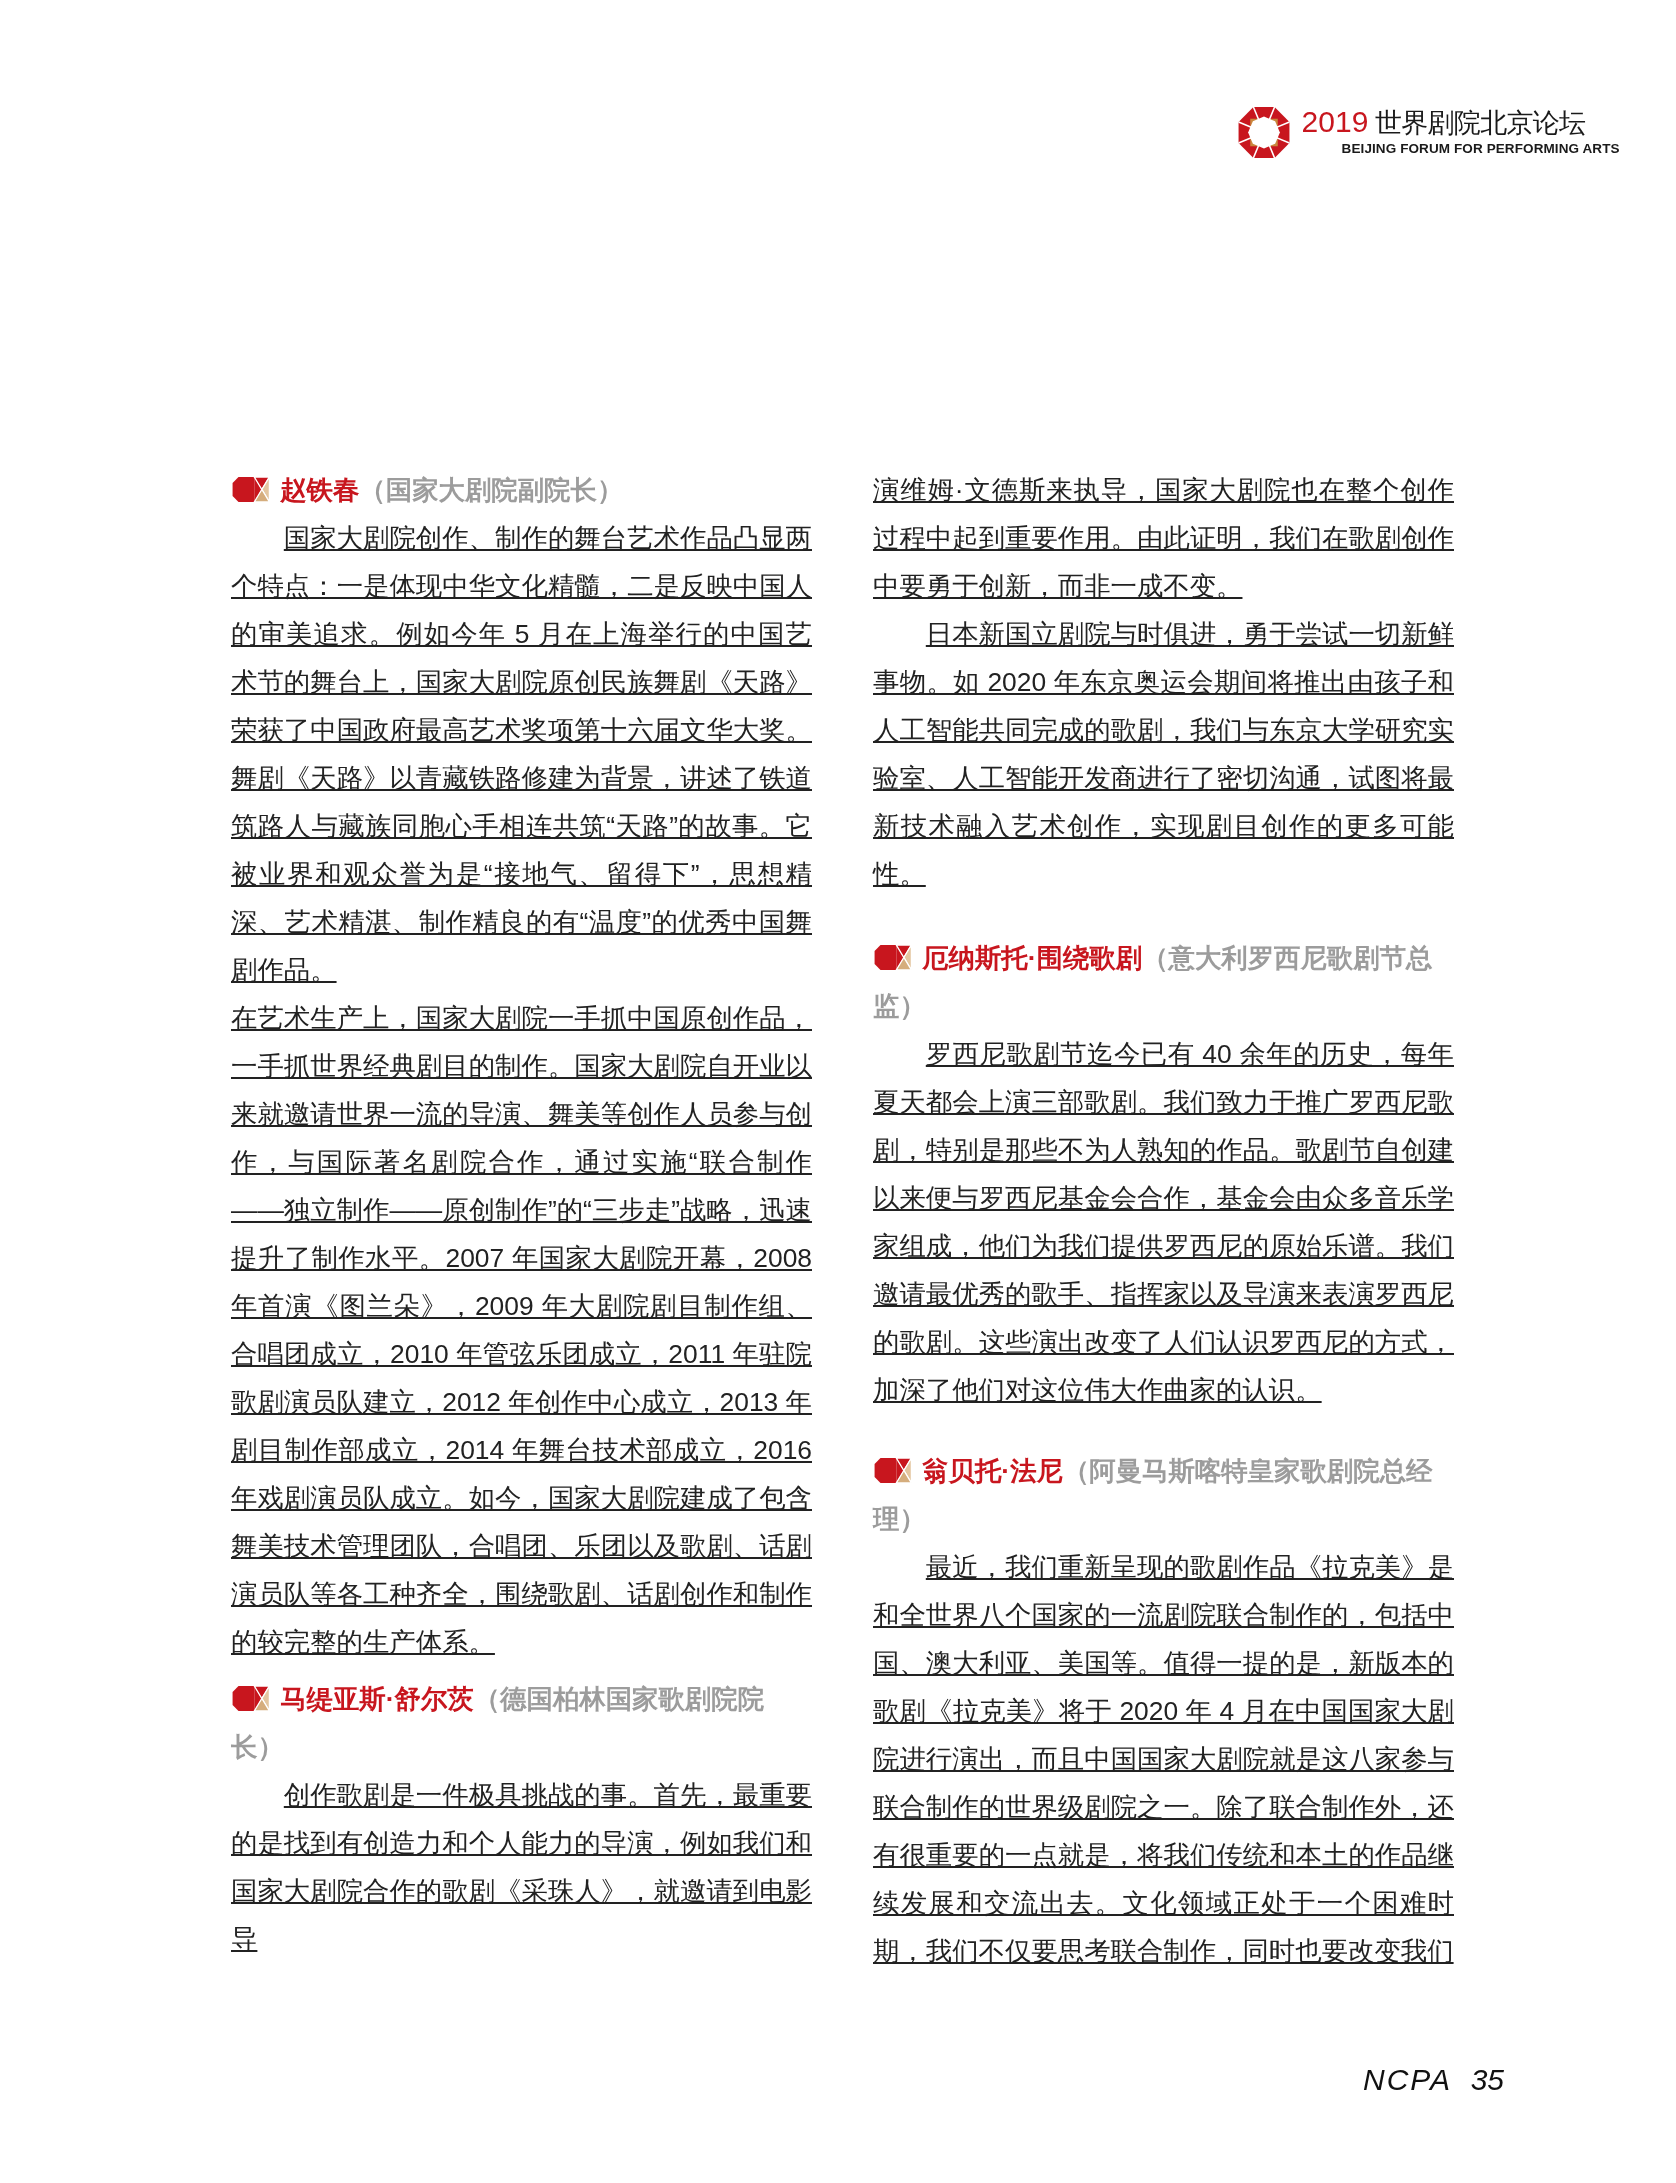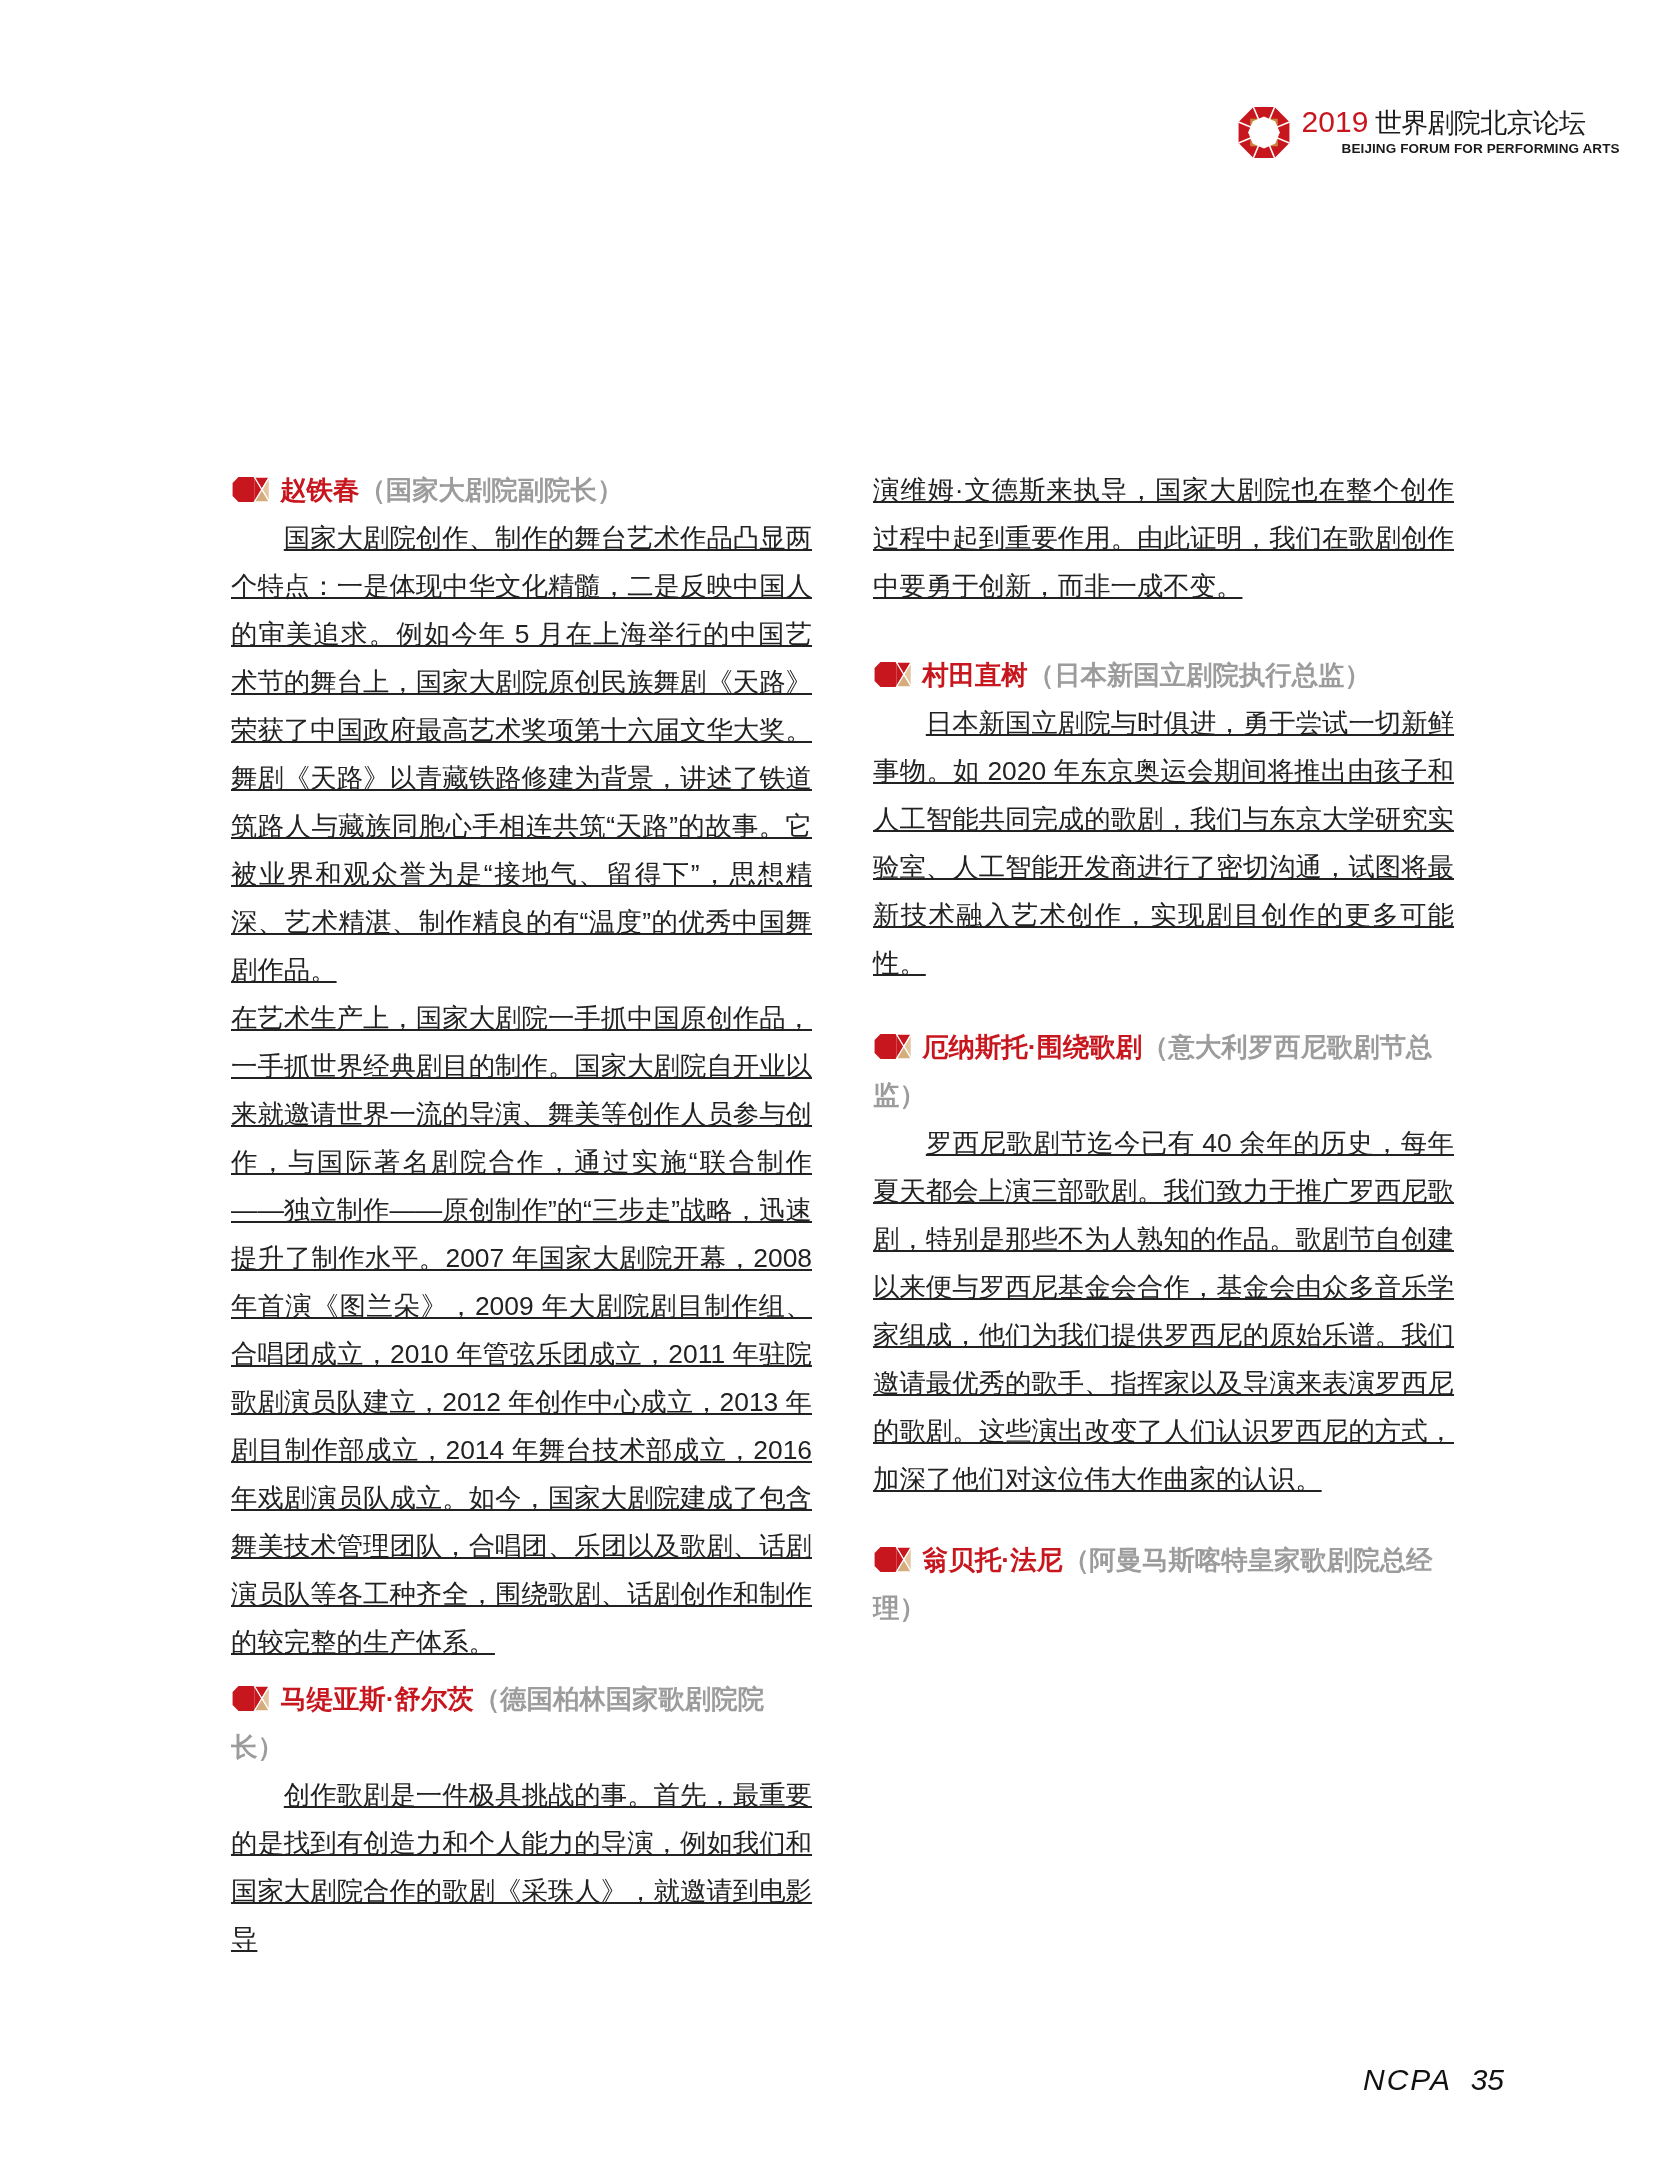--- a/index.html
+++ b/index.html
@@ -99,43 +99,37 @@
     <polygon points="9,0 33,0 33,38 9,38 0,29 0,9" fill="#c8161e"></polygon>
     <polygon points="33,0 33,38 44,19" fill="#c8161e"></polygon>
     <polygon points="33,0 56,0 44.5,19" fill="#c8161e" stroke="#ffffff" stroke-width="2"></polygon>
     <polygon points="56,0 56,38 44.5,19" fill="#e4c6a0" stroke="#ffffff" stroke-width="2"></polygon>
     <polygon points="33,38 56,38 44.5,19" fill="#d5ad7d" stroke="#ffffff" stroke-width="2"></polygon>
   </svg></span><span class="spk">马缇亚斯·舒尔茨</span><span class="title">（德国柏林国家歌剧院院长）</span></div>
         <p class="indent">创作歌剧是一件极具挑战的事。首先，最重要的是找到有创造力和个人能力的导演，例如我们和国家大剧院合作的歌剧《采珠人》，就邀请到电影导</p>
       </section>
     <section class="col col-right" id="col-right">
         <p>演维姆·文德斯来执导，国家大剧院也在整个创作过程中起到重要作用。由此证明，我们在歌剧创作中要勇于创新，而非一成不变。</p>
-        <div class="heading" style="margin-top: 41px;"><span class="marker"><svg viewBox="0 0 56 38" xmlns="http://www.w3.org/2000/svg" aria-hidden="true">
-    <polygon points="9,0 33,0 33,38 9,38 0,29 0,9" fill="#c8161e"></polygon>
-    <polygon points="33,0 33,38 44,19" fill="#c8161e"></polygon>
-    <polygon points="33,0 56,0 44.5,19" fill="#c8161e" stroke="#ffffff" stroke-width="2"></polygon>
-    <polygon points="56,0 56,38 44.5,19" fill="#e4c6a0" stroke="#ffffff" stroke-width="2"></polygon>
-    <polygon points="33,38 56,38 44.5,19" fill="#d5ad7d" stroke="#ffffff" stroke-width="2"></polygon>
-  </svg></span><span class="spk">村田直树</span><span class="title">（日本新国立剧院执行总监）</span></div>
         <p class="indent">日本新国立剧院与时俱进，勇于尝试一切新鲜事物。如 2020 年东京奥运会期间将推出由孩子和人工智能共同完成的歌剧，我们与东京大学研究实验室、人工智能开发商进行了密切沟通，试图将最新技术融入艺术创作，实现剧目创作的更多可能性。</p>
         <div class="heading" style="margin-top: 36px;"><span class="marker"><svg viewBox="0 0 56 38" xmlns="http://www.w3.org/2000/svg" aria-hidden="true">
     <polygon points="9,0 33,0 33,38 9,38 0,29 0,9" fill="#c8161e"></polygon>
     <polygon points="33,0 33,38 44,19" fill="#c8161e"></polygon>
     <polygon points="33,0 56,0 44.5,19" fill="#c8161e" stroke="#ffffff" stroke-width="2"></polygon>
     <polygon points="56,0 56,38 44.5,19" fill="#e4c6a0" stroke="#ffffff" stroke-width="2"></polygon>
     <polygon points="33,38 56,38 44.5,19" fill="#d5ad7d" stroke="#ffffff" stroke-width="2"></polygon>
   </svg></span><span class="spk">厄纳斯托·围绕歌剧</span><span class="title">（意大利罗西尼歌剧节总监）</span></div>
         <p class="indent">罗西尼歌剧节迄今已有 40 余年的历史，每年夏天都会上演三部歌剧。我们致力于推广罗西尼歌剧，特别是那些不为人熟知的作品。歌剧节自创建以来便与罗西尼基金会合作，基金会由众多音乐学家组成，他们为我们提供罗西尼的原始乐谱。我们邀请最优秀的歌手、指挥家以及导演来表演罗西尼的歌剧。这些演出改变了人们认识罗西尼的方式，加深了他们对这位伟大作曲家的认识。</p>
         <div class="heading" style="margin-top: 33px;"><span class="marker"><svg viewBox="0 0 56 38" xmlns="http://www.w3.org/2000/svg" aria-hidden="true">
     <polygon points="9,0 33,0 33,38 9,38 0,29 0,9" fill="#c8161e"></polygon>
     <polygon points="33,0 33,38 44,19" fill="#c8161e"></polygon>
     <polygon points="33,0 56,0 44.5,19" fill="#c8161e" stroke="#ffffff" stroke-width="2"></polygon>
     <polygon points="56,0 56,38 44.5,19" fill="#e4c6a0" stroke="#ffffff" stroke-width="2"></polygon>
     <polygon points="33,38 56,38 44.5,19" fill="#d5ad7d" stroke="#ffffff" stroke-width="2"></polygon>
   </svg></span><span class="spk">翁贝托·法尼</span><span class="title">（阿曼马斯喀特皇家歌剧院总经理）</span></div>
+        <p class="indent">最近，我们重新呈现的歌剧作品《拉克美》是和全世界八个国家的一流剧院联合制作的，包括中国、澳大利亚、美国等。值得一提的是，新版本的歌剧《拉克美》将于 2020 年 4 月在中国国家大剧院进行演出，而且中国国家大剧院就是这八家参与联合制作的世界级剧院之一。除了联合制作外，还有很重要的一点就是，将我们传统和本土的作品继续发展和交流出去。文化领域正处于一个困难时期，我们不仅要思考联合制作，同时也要改变我们</p>
       </section>
   </main>
 
   <footer class="page-footer">
     <span class="brand">NCPA</span><span class="num">35</span>
   </footer>
 
 </div>
 
 

